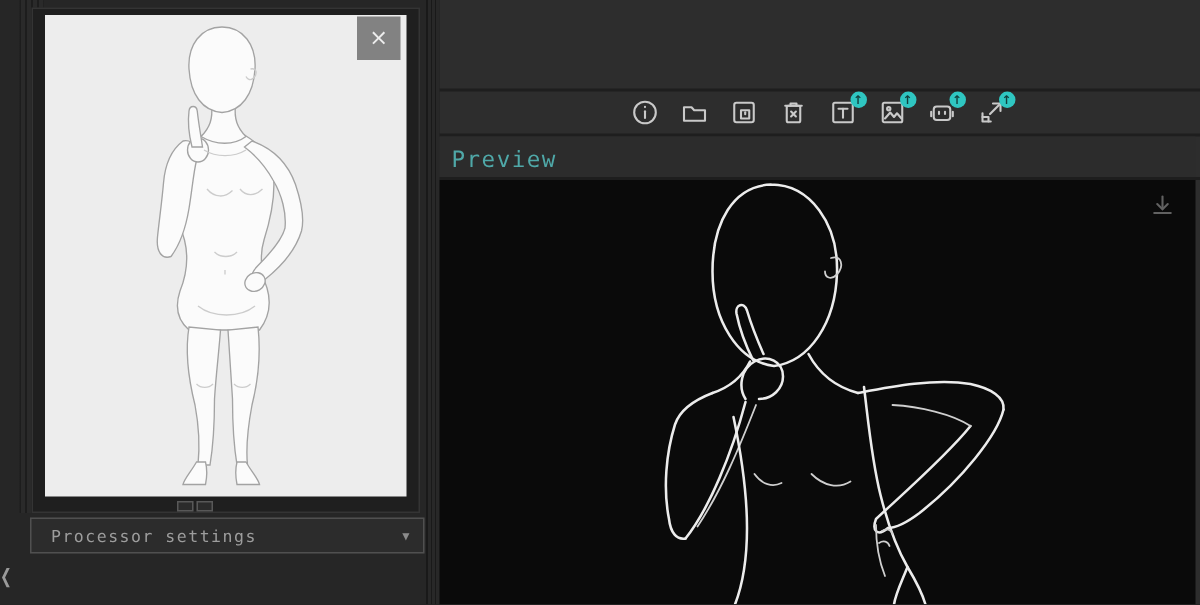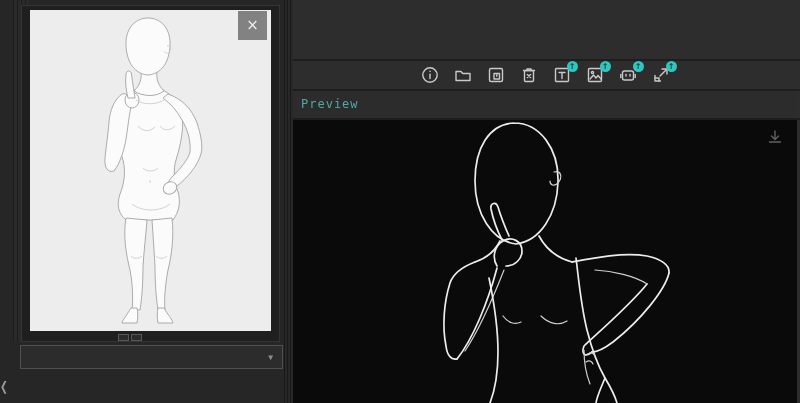--- a/index.html
+++ b/index.html
@@ -53,21 +53,21 @@
   }
   .tool { position:relative; width:20px; height:20px; cursor:pointer; }
   .tool svg { width:20px; height:20px; display:block; }
   .tool svg * { stroke:#c9c9c9; stroke-width:1.4; fill:none; stroke-linejoin:round; stroke-linecap:round; }
   .badge {
     position:absolute; top:-4px; right:-6px; width:11px; height:11px; border-radius:50%;
     background:#2fc6c1; color:#12403e; font-size:8px; line-height:11px; text-align:center;
     font-weight:bold; font-family:"DejaVu Sans",sans-serif;
   }
   .preview-header { position:absolute; left:293px; top:91px; width:504px; height:27px; background:#2c2c2c; }
-  .preview-title { position:absolute; left:8px; top:6px; font-size:12px; letter-spacing:1px; color:#4fa8a8; }
+  .preview-title { position:absolute; left:8px; top:6px; font-size:15px; letter-spacing:1px; color:#4fa8a8; }
   .canvas { position:absolute; left:293px; top:120px; width:504px; height:283px; background:#0a0a0a; overflow:hidden; }
   .canvas svg.lineart { position:absolute; left:0; top:0; }
   .lineart path { stroke:#ececec; stroke-width:1.7; fill:none; stroke-linecap:round; stroke-linejoin:round; }
   .lineart path.thin { stroke-width:1.2; stroke:#cfcfcf; }
   .download { position:absolute; right:14px; top:9px; width:16px; height:16px; cursor:pointer; }
   .download svg * { stroke:#616161; stroke-width:1.4; fill:none; stroke-linecap:round; }
   
   .mann path, .mann ellipse { stroke:#a3a3a3; stroke-width:0.9; fill:#fbfbfb; }
   .mann .shade { stroke:#cccccc; fill:none; }
 </style>
@@ -111,20 +111,21 @@
       <path class="shade" d="M101,246 C104,249 109,249 112,246"></path>
       <path class="shade" d="M126,246 C129,249 134,249 137,246"></path>
     </svg>
     <div class="close-btn">×</div>
   </div>
 
   <div class="handle a"></div>
   <div class="handle b"></div>
 
   <div class="proc-bar">
+    <span class="proc-label">Processor settings</span>
     <span class="proc-caret">▼</span>
   </div>
 
   <div class="panel-collapse">❮</div>
 
   <div class="splitter"></div>
 
   <div class="right-base"></div>
   <div class="divider d1"></div>
 

